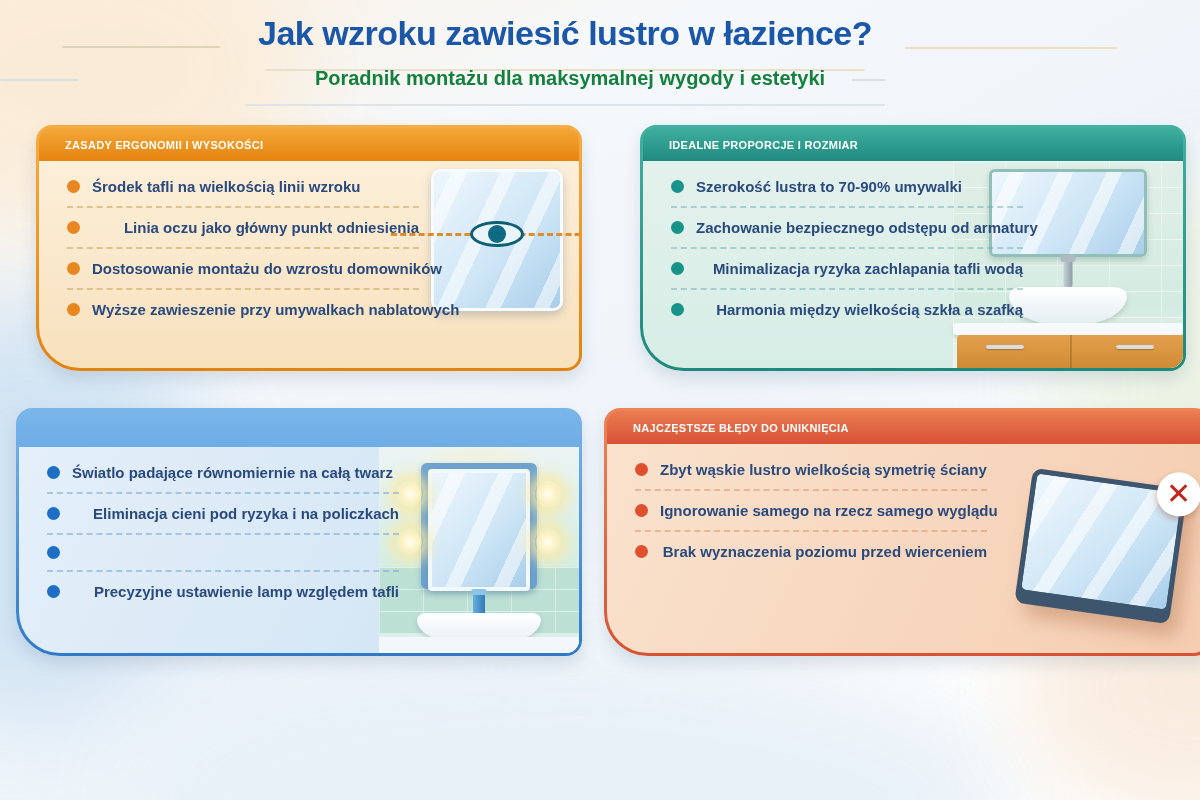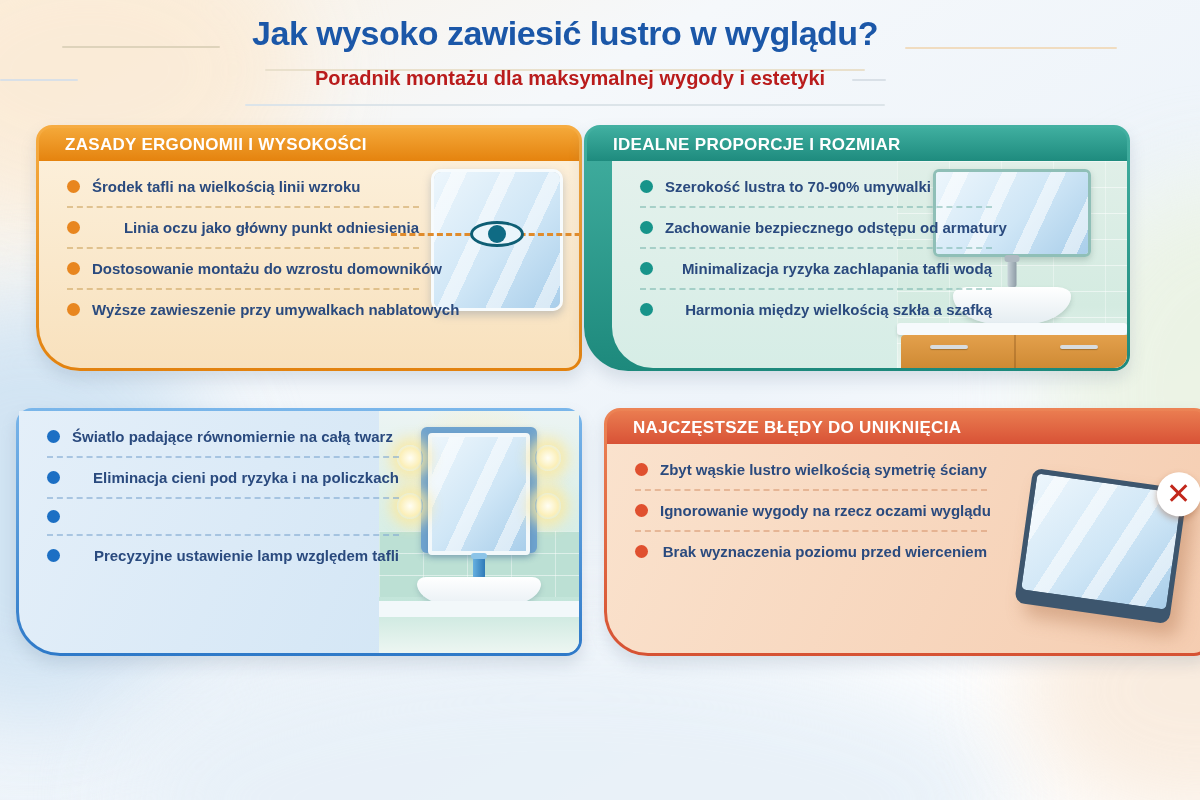--- a/index.html
+++ b/index.html
@@ -18,40 +18,40 @@
   .deco-line{position:absolute;height:2px;border-radius:2px;}
   .l-title-left{left:62px;top:46px;width:158px;background:#DED3BB;}
   .l-title-right{left:905px;top:47px;width:212px;background:#F0DCC0;}
   .l-under-title{left:265px;top:69px;width:600px;background:#E9E0CC;}
   .l-sub-left{left:0;top:79px;width:78px;background:#D9E0E7;}
   .l-sub-right{left:852px;top:79px;width:34px;background:#D9E0E7;}
   .l-under-sub{left:245px;top:104px;width:640px;background:#DCE4E9;}
 
   .header{position:absolute;left:0;top:14px;width:1130px;text-align:center;}
   .page-title{font-size:34px;font-weight:bold;color:#1B57A8;letter-spacing:-0.5px;margin:0;}
-  .page-subtitle{font-size:20px;font-weight:bold;color:#b91c1c;margin:14px 0 0 0;padding-left:10px;}
+  .page-subtitle{font-size:20px;font-weight:bold;color:#15803d;margin:14px 0 0 0;padding-left:10px;}
 
   .card{position:absolute;display:flex;flex-direction:column;padding:3px;
         border-radius:16px 16px 16px 44px;
         box-shadow:0 8px 16px rgba(90,110,140,.18);}
   .card-head{flex:0 0 33px;border-radius:13px 13px 0 0;display:flex;align-items:center;
-             padding-left:26px;color:#FFFFFF;font-weight:bold;font-size:17px;letter-spacing:.3px;}
+             padding-left:26px;color:#FFFFFF;font-weight:bold;font-size:11px;letter-spacing:.3px;}
   .card-body{flex:1;position:relative;overflow:hidden;border-radius:0 0 13px 41px;}
 
   .card1{left:36px;top:125px;width:540px;height:240px;background:linear-gradient(180deg,#F6AC42,#E2820F);}
   .card1 .card-head{background:linear-gradient(180deg,#F4A839,#E5830E);}
   .card1 .card-body{background:linear-gradient(180deg,#FCEFD9,#F8E1BD);--sep:rgba(203,160,90,.55);--dot:#E8861F;}
 
-  .card2{left:584px;top:125px;width:540px;height:240px;background:linear-gradient(180deg,#43B0A1,#1D897C);}
+  .card2{left:640px;top:125px;width:540px;height:240px;background:linear-gradient(180deg,#43B0A1,#1D897C);}
   .card2 .card-head{background:linear-gradient(180deg,#3FAE9F,#1E8B7E);}
-  .card2 .card-body{background:linear-gradient(180deg,#E4F1EC,#D6EDE6);margin-left:25px;--sep:rgba(110,175,165,.5);--dot:#17948A;}
+  .card2 .card-body{background:linear-gradient(180deg,#E4F1EC,#D6EDE6);--sep:rgba(110,175,165,.5);--dot:#17948A;}
 
   .card3{left:16px;top:408px;width:560px;height:242px;background:linear-gradient(180deg,#7AB6EA,#2E79C8);}
   .card3 .card-head{background:linear-gradient(180deg,#6FB1E8,#2E79C8);}
-  .card3 .card-body{background:linear-gradient(115deg,#E4EFF9,#CEE3F4);--sep:rgba(130,170,210,.6);--dot:#1C6FC4;}
+  .card3 .card-body{background:linear-gradient(115deg,#E4EFF9,#CEE3F4);margin-top:36px;--sep:rgba(130,170,210,.6);--dot:#1C6FC4;}
 
   .card4{left:604px;top:408px;width:600px;height:242px;background:linear-gradient(180deg,#EC8355,#D65233);}
   .card4 .card-head{background:linear-gradient(180deg,#EA7C50,#D85236);}
   .card4 .card-body{background:linear-gradient(115deg,#FAE2CD,#F5CDB1);--sep:rgba(215,150,110,.55);--dot:#E0502F;}
 
   ul.points{list-style:none;margin:6px 0 0 0;padding:0 0 0 28px;width:352px;position:relative;z-index:5;}
   ul.points li{display:flex;align-items:center;gap:12px;padding:11px 0;white-space:nowrap;
                font-size:15px;font-weight:bold;color:#2A4A7E;}
   ul.points li + li{border-top:2px dashed var(--sep);justify-content:space-between;}
   .dot{flex:0 0 13px;width:13px;height:13px;border-radius:50%;background:var(--dot);}
@@ -138,21 +138,21 @@
 <div class="blob blob-rightbottom"></div>
 
 <div class="deco-line l-title-left"></div>
 <div class="deco-line l-title-right"></div>
 <div class="deco-line l-under-title"></div>
 <div class="deco-line l-sub-left"></div>
 <div class="deco-line l-sub-right"></div>
 <div class="deco-line l-under-sub"></div>
 
 <div class="header">
-  <h1 class="page-title">Jak wysoko zawiesić lustro w wyglądu?</h1>
+  <h1 class="page-title">Jak wzroku zawiesić lustro w łazience?</h1>
   <p class="page-subtitle">Poradnik montażu dla maksymalnej wygody i estetyki</p>
 </div>
 
 <div class="card card1">
   <div class="card-head">ZASADY ERGONOMII I WYSOKOŚCI</div>
   <div class="card-body">
     <ul class="points">
       <li>
           <span class="dot"></span>
           <span>Środek tafli na wielkością linii wzroku</span>
@@ -259,21 +259,21 @@
 <div class="card card4">
   <div class="card-head">NAJCZĘSTSZE BŁĘDY DO UNIKNIĘCIA</div>
   <div class="card-body">
     <ul class="points">
       <li>
           <span class="dot"></span>
           <span>Zbyt wąskie lustro wielkością symetrię ściany</span>
         </li>
       <li>
           <span class="dot"></span>
-          <span>Ignorowanie wygody na rzecz oczami wyglądu</span>
+          <span>Ignorowanie samego na rzecz samego wyglądu</span>
         </li>
       <li>
           <span class="dot"></span>
           <span>Brak wyznaczenia poziomu przed wierceniem</span>
         </li>
     </ul>
     <div class="illus4">
       <div class="mirror4">
         <div class="glass"></div>
       </div>

